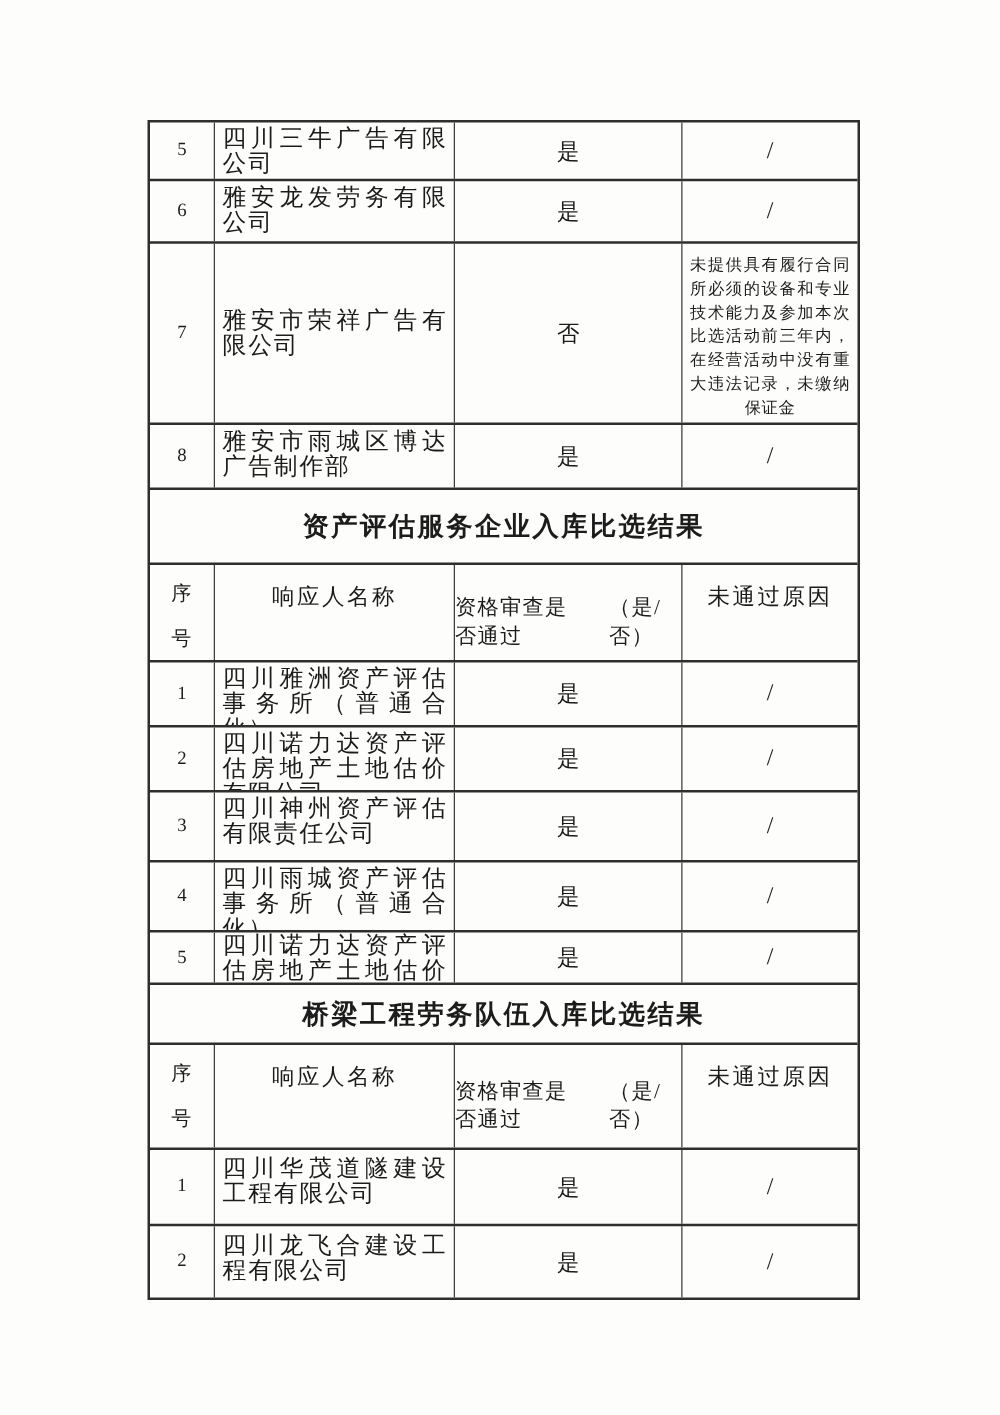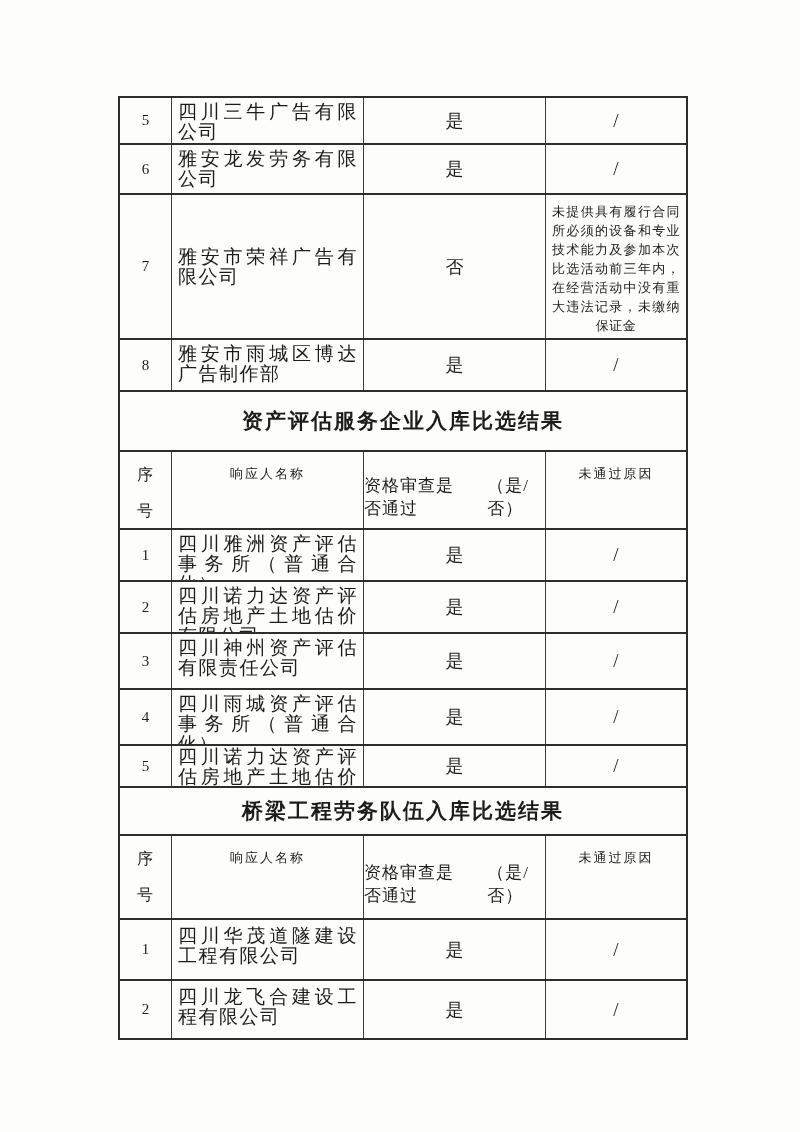--- a/index.html
+++ b/index.html
@@ -60,21 +60,21 @@
     font-weight:700;font-size:21px;letter-spacing:2px;border-radius:10px;
   }
 
   
   .hdr-no{
     display:flex;flex-direction:column;align-items:center;
     padding-top:13px;gap:15px;font-size:16px;letter-spacing:1px;
   }
   .hdr-name,.hdr-reason{
     display:flex;align-items:flex-start;justify-content:center;
-    padding-top:13px;font-size:13px;letter-spacing:2px;
+    padding-top:13px;font-size:18px;letter-spacing:2px;
   }
   .hdr-pass{
     display:flex;flex-direction:row;align-items:center;
     padding-top:13px;gap:16px;font-size:17px;letter-spacing:1px;
   }
 </style>
 </head>
 <body>
 
 <div class="page">

